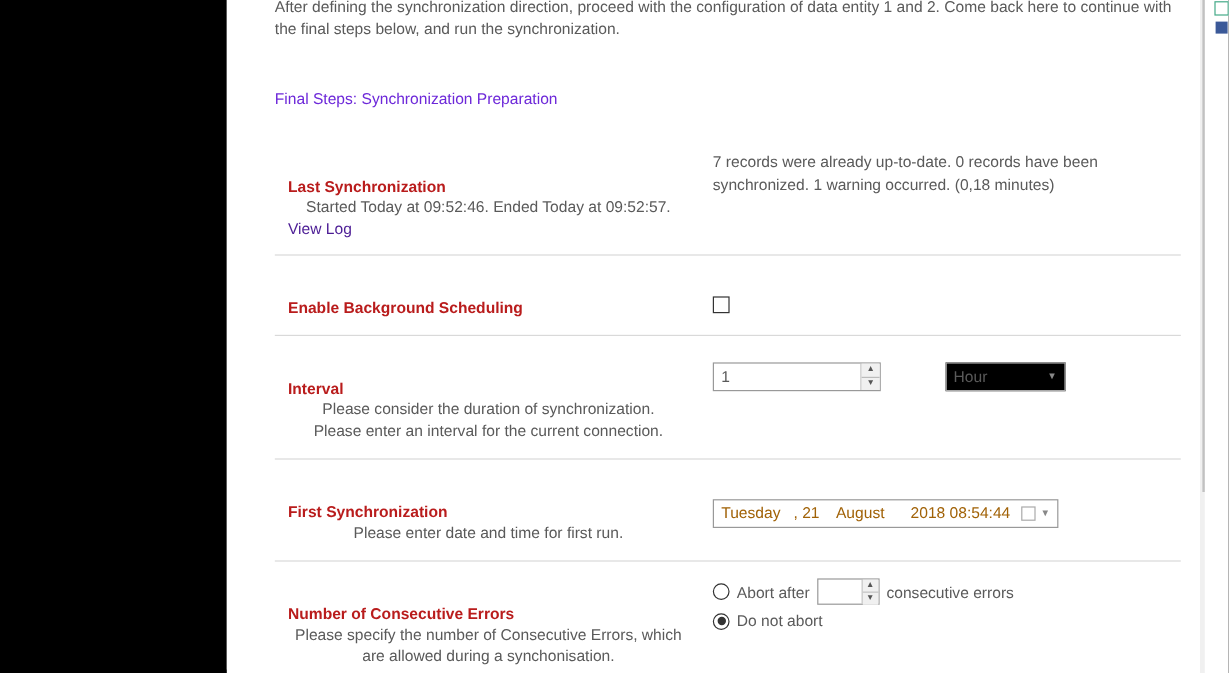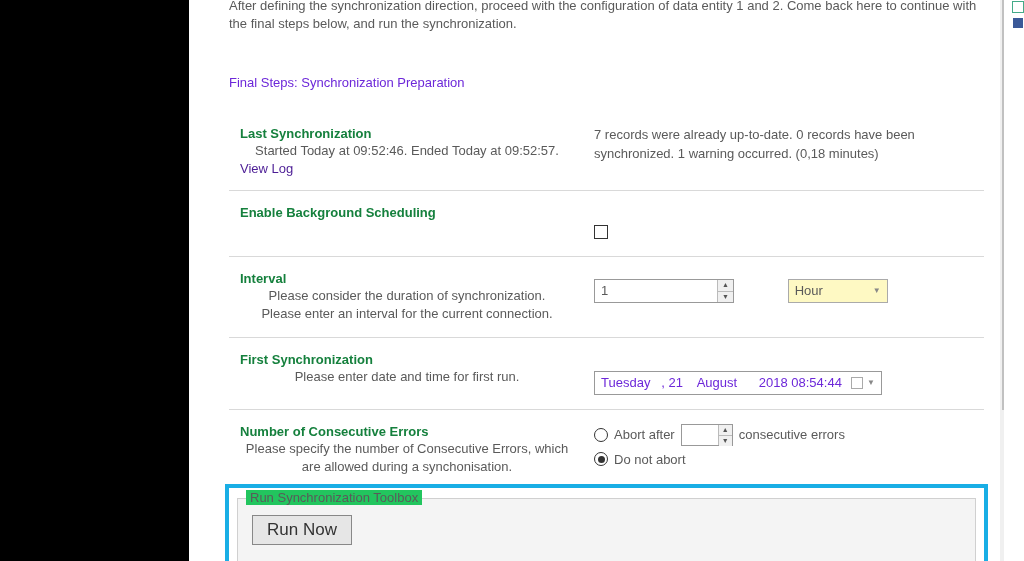--- a/index.html
+++ b/index.html
@@ -60,22 +60,23 @@
     .left-col {
       width: 345px;
       flex-shrink: 0;
       padding-left: 11px;
     }
     .right-col {
       flex: 1;
     }
     .section-title {
       font-weight: bold;
-      color: #15803d;
+      color: #b91c1c;
       margin-bottom: 1px;
+      margin-top: 22px;
     }
     .section-desc {
       color: #5a5a5a;
       line-height: 1.4;
       text-align: center;
     }
     .link {
       color: #4c1d95;
       cursor: pointer;
     }
@@ -120,21 +121,21 @@
       cursor: pointer;
       color: #555;
     }
     .spinner-btn:first-child {
       border-bottom: 1px solid #bbb;
     }
     .dropdown {
       display: inline-flex;
       align-items: center;
       border: 1px solid #aaa;
-      background: #fef9c3;
+      background: #000000;
       height: 24px;
       width: 100px;
       margin-top: 8px;
       margin-left: 50px;
       padding: 0 6px;
       cursor: pointer;
     }
     .dropdown .val {
       flex: 1;
       color: #5a5a5a;
@@ -149,21 +150,21 @@
       border: 1px solid #999;
       background: #fff;
       height: 24px;
       width: 288px;
       padding: 0 6px;
       margin-top: 19px;
       cursor: pointer;
     }
     .date-input .val {
       flex: 1;
-      color: #6d28d9;
+      color: #a16207;
       white-space: pre;
     }
     .date-input .cal-icon {
       width: 12px;
       height: 12px;
       border: 1px solid #aaa;
       background: #fff;
       margin-right: 4px;
     }
     .date-input .arrow {

